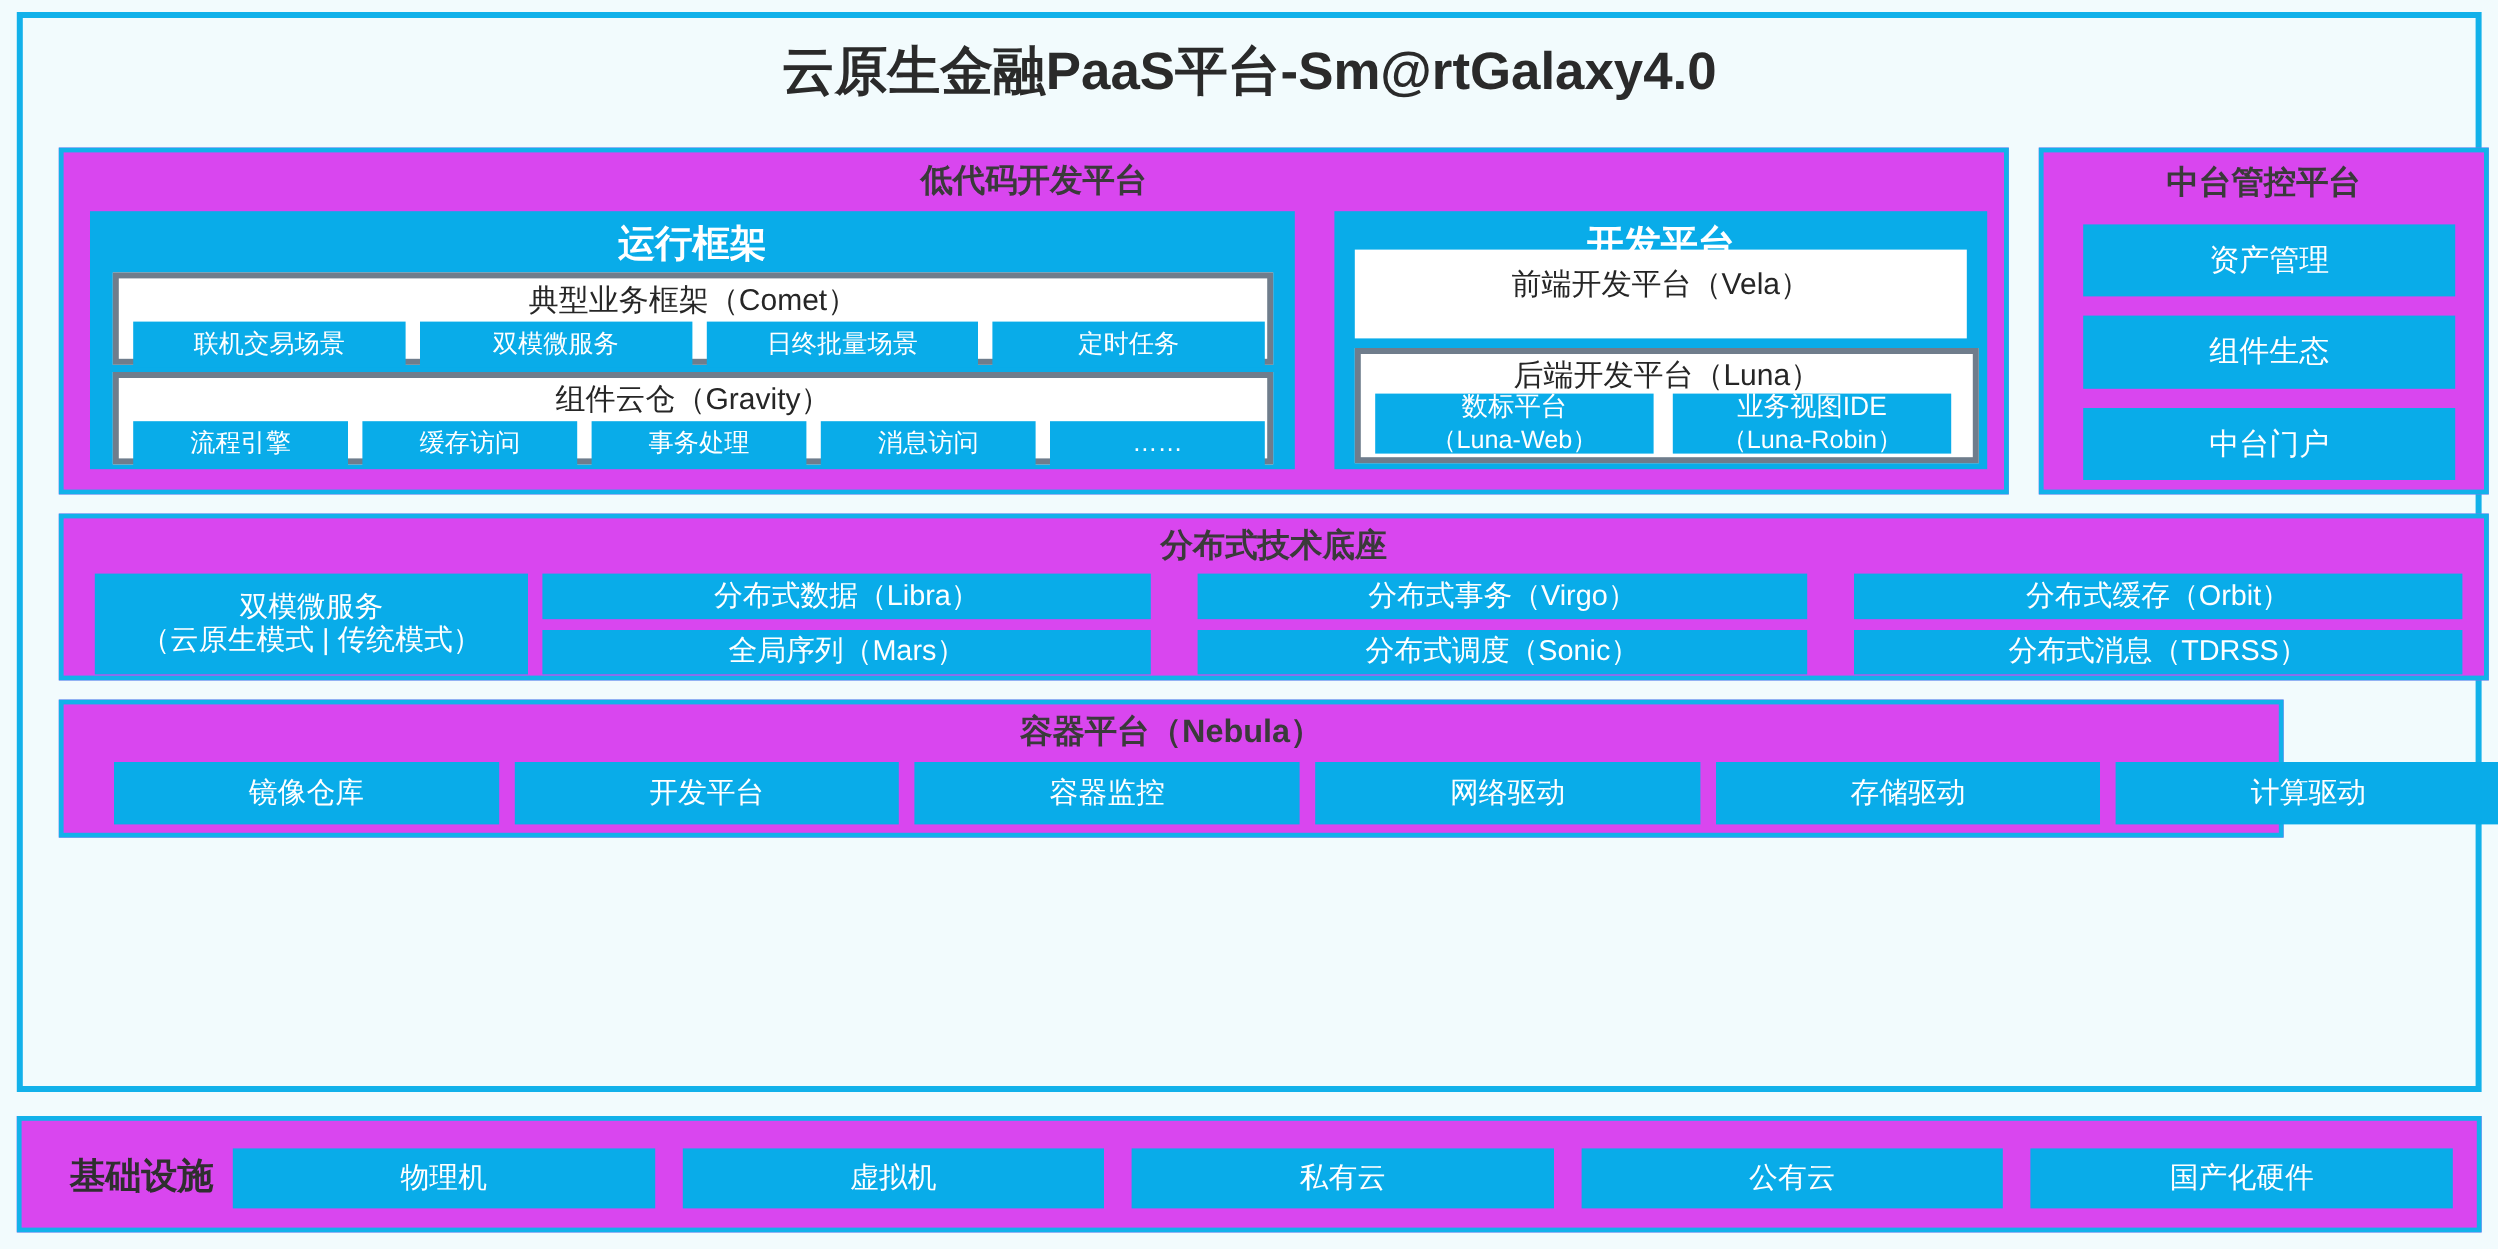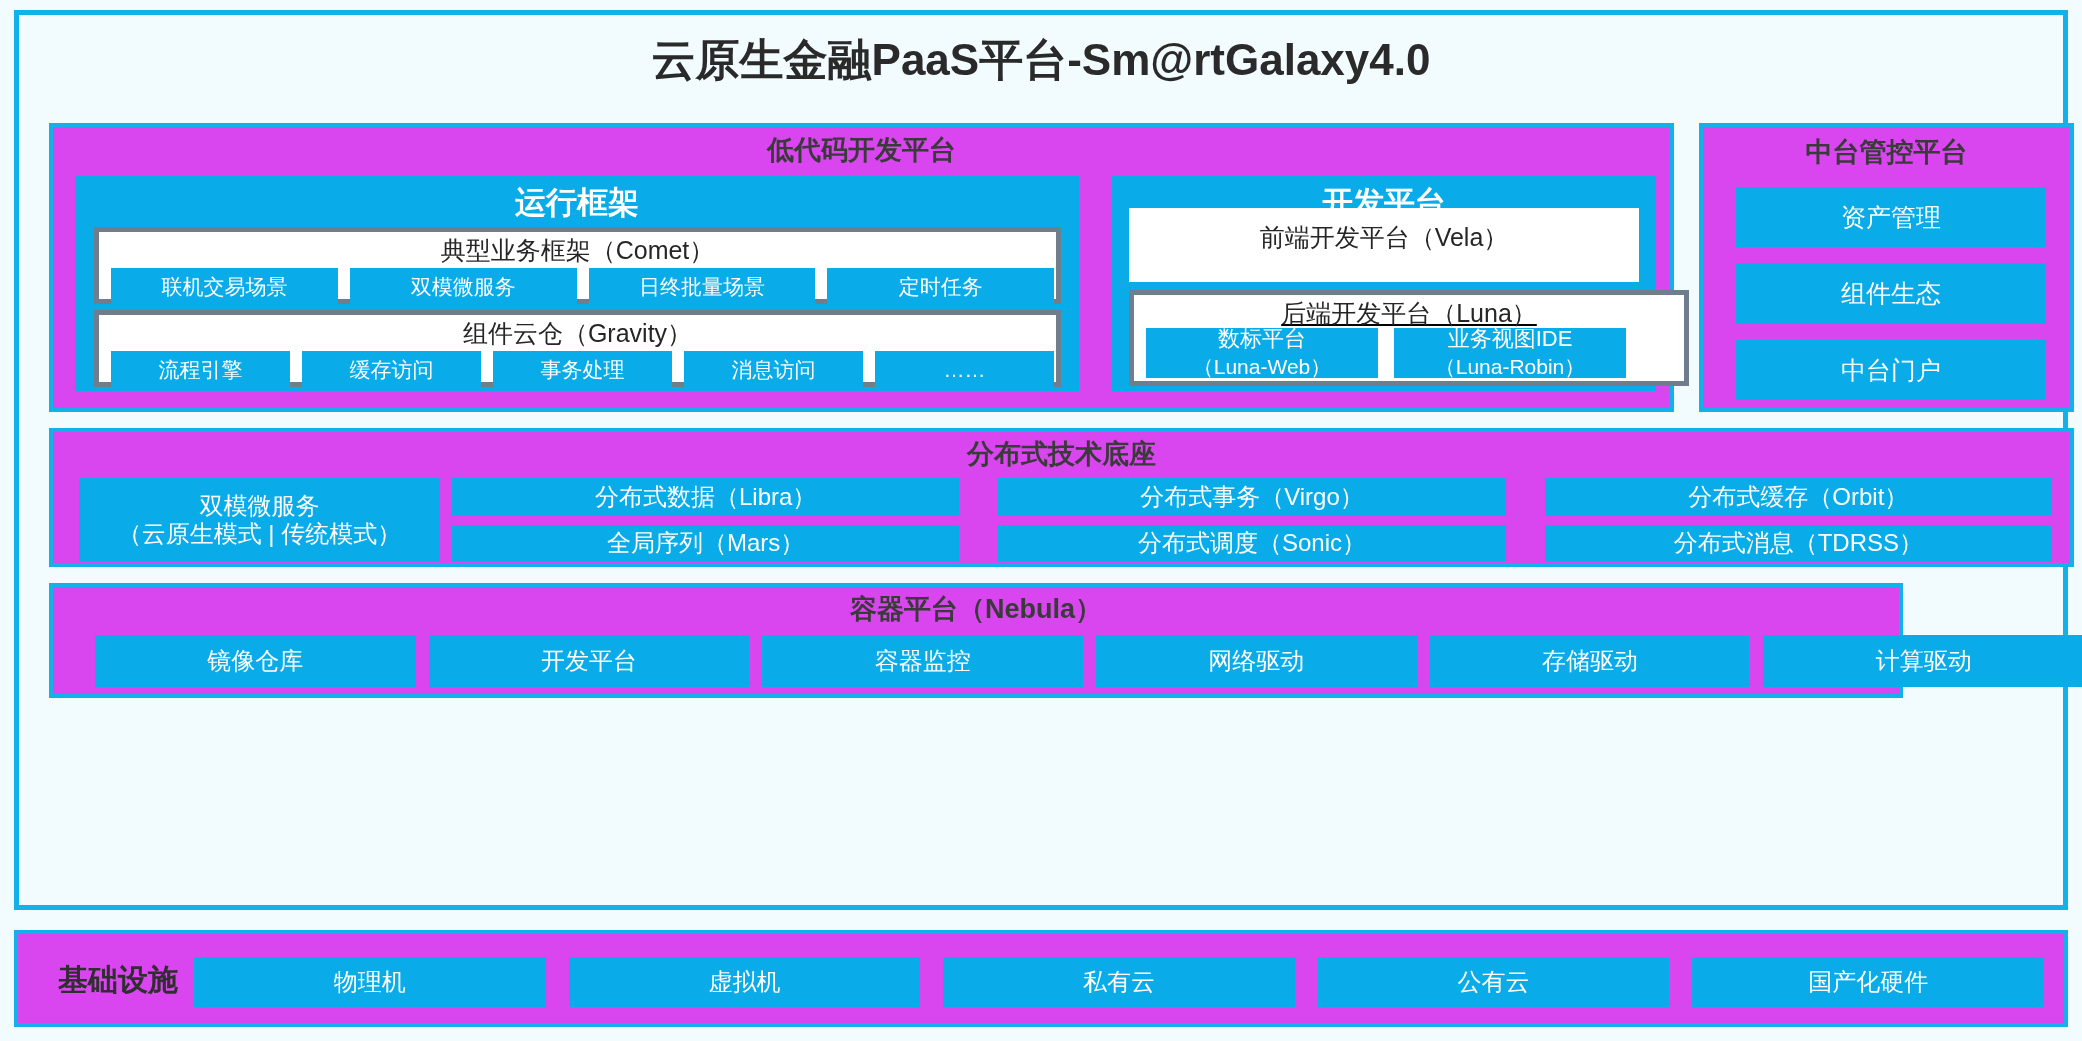--- a/index.html
+++ b/index.html
@@ -130,21 +130,21 @@
   #gravity-box .white-box-title { margin-top: 2px; }
   #gravity-chips { left: 12px; top: 36px; width: 943px; height: 38px; gap: 12px; }
   #gravity-chips .chip { flex: 1 1 0; font-size: 21px; }
 
   #devplat-block { left: 1059px; top: 49px; width: 544px; height: 215px; }
   #devplat-block .blue-block-title { margin-top: 7px; }
 
   #vela-box { left: 17px; top: 32px; width: 510px; height: 74px; }
   #vela-box .white-box-title { margin-top: 13px; font-size: 25px; }
 
-  #luna-box { left: 17px; top: 114px; width: 560px; height: 96px; text-decoration: underline; }
+  #luna-box { left: 17px; top: 114px; width: 520px; height: 96px; }
   #luna-box .white-box-title { margin-top: 2px; }
   #luna-chips { left: 12px; top: 33px; width: 480px; height: 50px; gap: 16px; }
   #luna-chips .chip { flex: 1 1 0; font-size: 22px; }
   #luna-chips .chip .sub { font-size: 21px; }
 
   
   #midplat-panel { left: 1680px; top: 108px; width: 375px; height: 289px; }
   #midplat-panel .panel-title { margin-top: 10px; }
   #midplat-chips { left: 33px; top: 60px; width: 310px; height: 213px;
                    display: flex; flex-direction: column; gap: 16px; }

